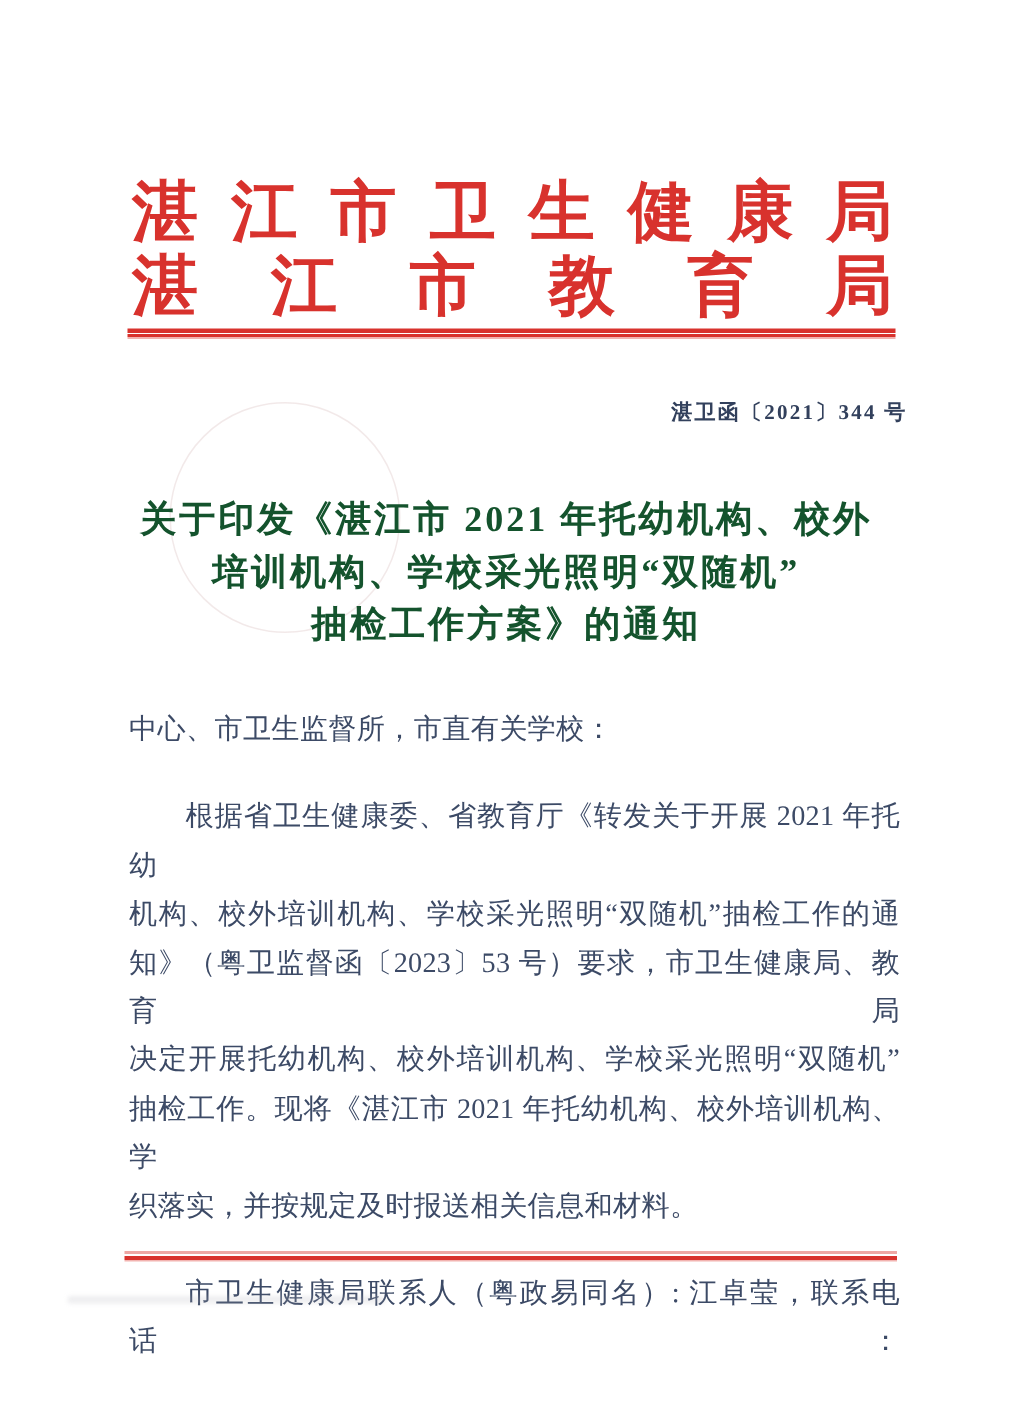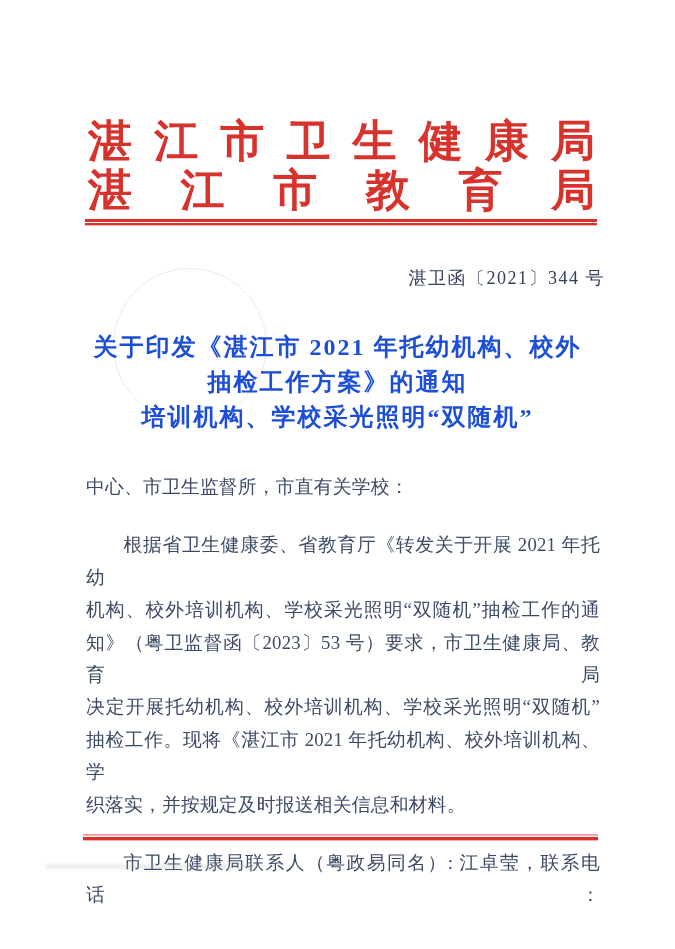--- a/index.html
+++ b/index.html
@@ -33,27 +33,28 @@
     background:linear-gradient(to bottom,
       #eea7a4 0px,#eea7a4 2px,
       #ffffff 2px,#ffffff 3px,
       #d8322d 3px,#d8322d 6px,
       #f2b3b0 6px,#f2b3b0 7px);
   }
   
   .doc-number{
     position:absolute;top:266px;left:0;right:70px;
     text-align:right;
-    font-size:18px;letter-spacing:1.5px;
+    font-size:14px;letter-spacing:1.5px;
     color:#32405c;
+    font-weight:bold;
   }
   
   .doc-title{
     position:absolute;top:330px;left:70px;width:535px;
-    text-align:center;color:#1d4ed8;
+    text-align:center;color:#14532d;
     font-weight:700;font-size:24px;line-height:35px;
     letter-spacing:2px;
   }
   
   .body-block{
     position:absolute;top:471px;left:86px;width:514px;
     color:#3c4a66;font-size:18.8px;line-height:32.4px;
     letter-spacing:0.2px;
   }
   .body-line{
@@ -103,22 +104,22 @@
     </div>
 
   <div class="rule-top"></div>
 
   <div class="seal-bleed"></div>
 
   <div class="doc-number">湛卫函〔2021〕344 号</div>
 
   <div class="doc-title">
     <div>关于印发《湛江市 2021 年托幼机构、校外</div>
+    <div>培训机构、学校采光照明“双随机”</div>
     <div>抽检工作方案》的通知</div>
-    <div>培训机构、学校采光照明“双随机”</div>
   </div>
 
   <div class="body-block">
     <div class="body-line noexpand">中心、市卫生监督所，市直有关学校：</div>
     <div class="body-line indent">根据省卫生健康委、省教育厅《转发关于开展 2021 年托幼</div>
     <div class="body-line">机构、校外培训机构、学校采光照明“双随机”抽检工作的通</div>
     <div class="body-line">知》（粤卫监督函〔2023〕53 号）要求，市卫生健康局、教育局</div>
     <div class="body-line">决定开展托幼机构、校外培训机构、学校采光照明“双随机”</div>
     <div class="body-line">抽检工作。现将《湛江市 2021 年托幼机构、校外培训机构、学</div>
     <div class="body-line noexpand">织落实，并按规定及时报送相关信息和材料。</div>

